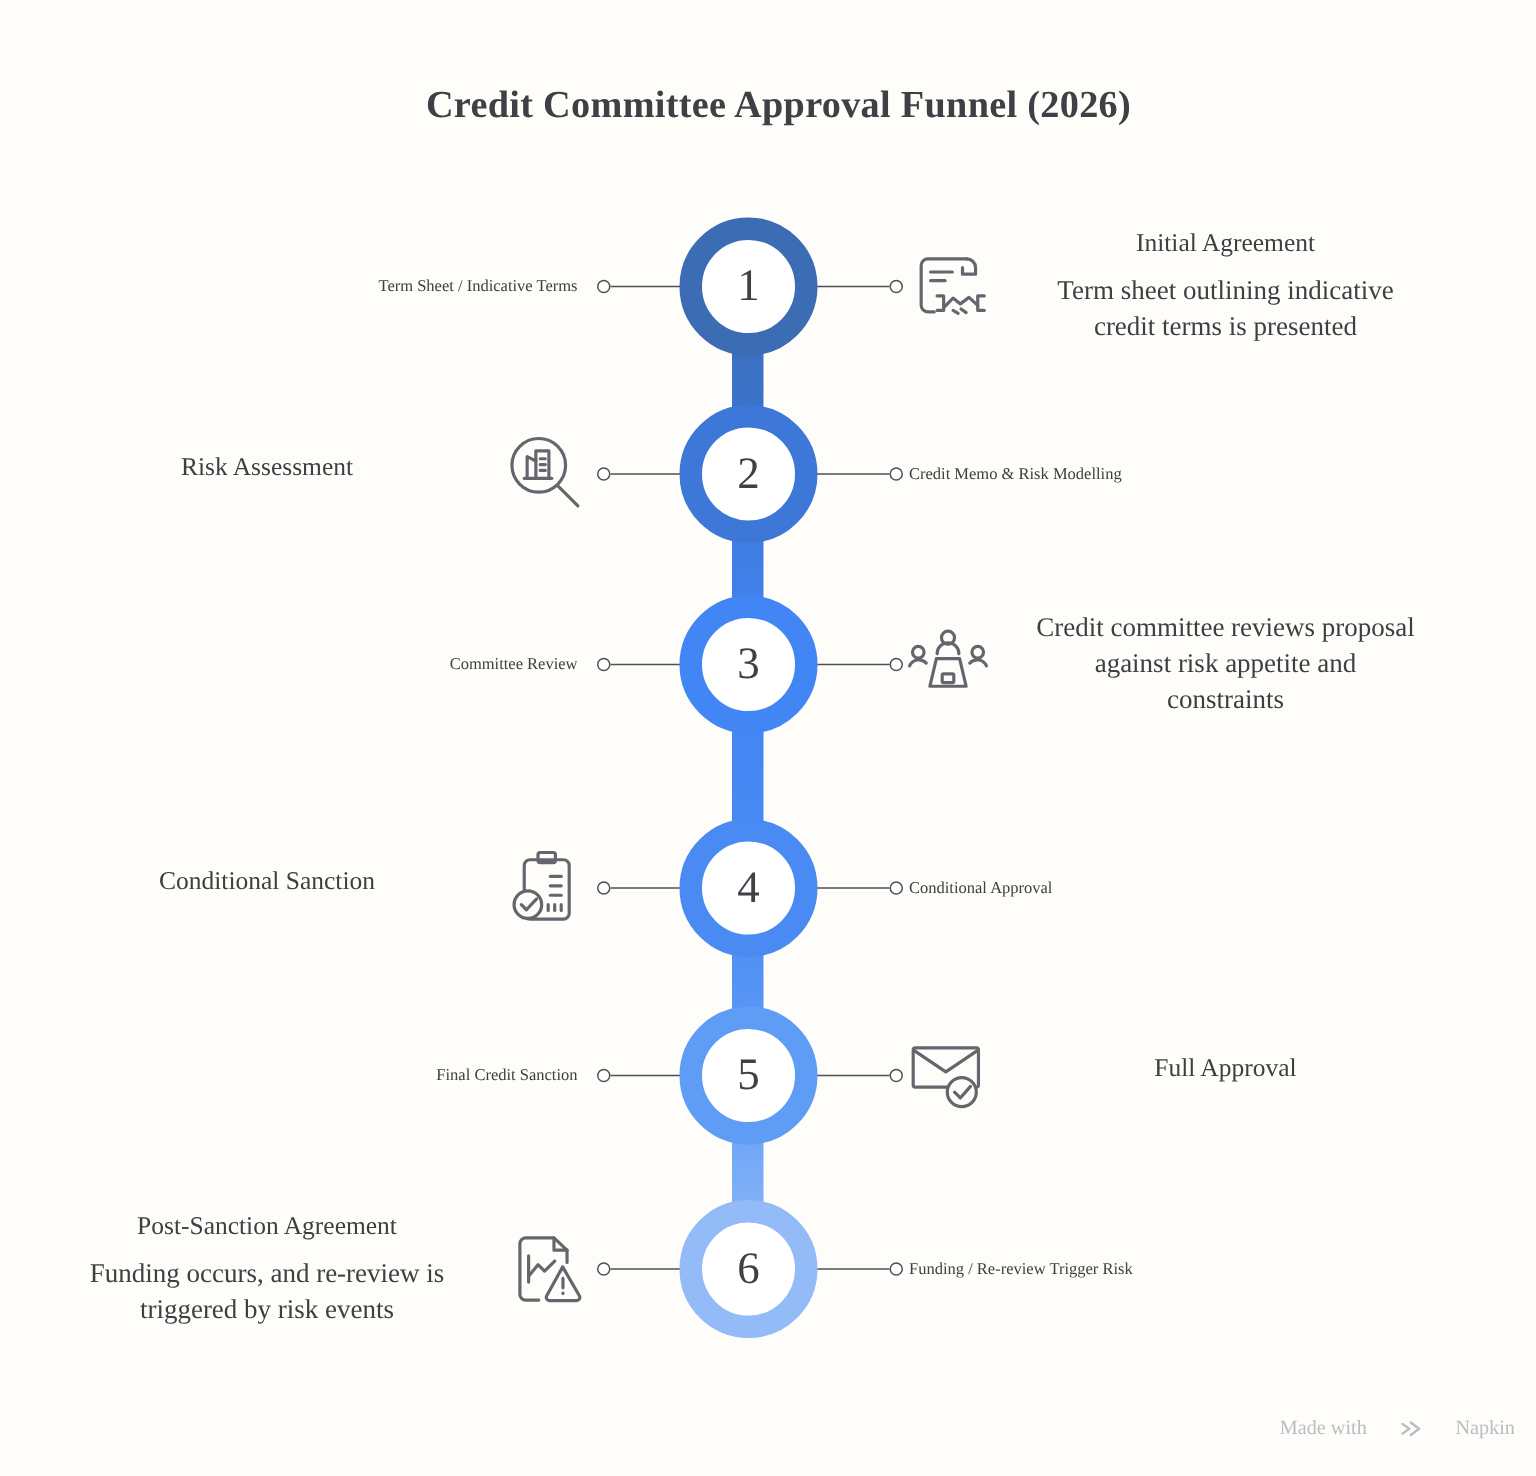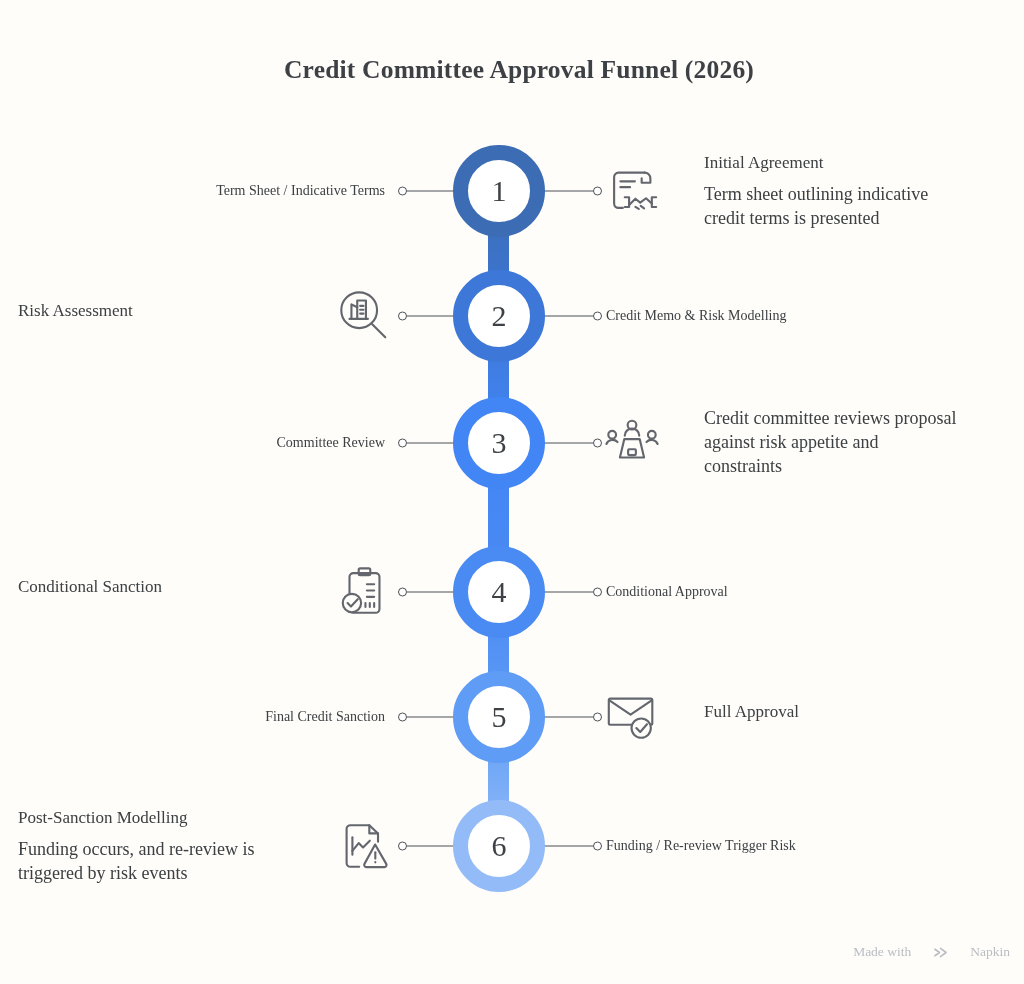--- a/index.html
+++ b/index.html
@@ -28,29 +28,29 @@
   }
   .num{font-size:30px;font-weight:500;color:#3e4247;}
   .conn{display:flex;align-items:center;z-index:1;}
   .conn-left{left:398px;width:58px;}
   .conn-right{left:541px;width:61px;}
   .dot{
     width:9px;height:9px;box-sizing:border-box;border:1.5px solid var(--line,#4d5156);
     border-radius:50%;background:#fff;flex:none;
   }
   .cline{flex:1;height:0;border-top:1.4px solid var(--line,#4d5156);}
-  .side-label{font-size:14px;white-space:nowrap;z-index:2;}
+  .side-label{font-size:11px;white-space:nowrap;z-index:2;}
   .left-label{right:653px;text-align:right;}
   .right-label{left:606px;text-align:left;}
   .icon-box{width:62px;height:62px;display:flex;align-items:center;justify-content:center;color:var(--icon_stroke,#63676d);z-index:2;}
   .right-icon{left:601px;}
   .left-icon{left:333px;}
   .text-block{z-index:2;}
-  .right-text{left:704px;width:280px;text-align:left;}
-  .left-text{right:700px;width:320px;text-align:left;}
+  .right-text{left:677px;width:280px;text-align:center;}
+  .left-text{right:700px;width:320px;text-align:center;}
   .heading{font-size:17px;line-height:1.3;margin-bottom:9px;white-space:pre-line;}
   .body{font-size:18px;line-height:1.33;white-space:pre-line;}
   .watermark{
     position:absolute;top:944px;right:28px;display:flex;align-items:center;gap:22px;
     color:var(--watermark,#b9bdc1);font-size:13.5px;z-index:2;
   }
   .watermark svg{display:block;}
 </style>
 </head>
 <body>
@@ -219,21 +219,21 @@
         <path d="M34.5 41.5 l4 4 7 -8"></path>
       </svg>
     </div>
     <div class="text-block right-text">
       <div class="heading">Full Approval</div>
     </div>
   </div>
 
   <div class="row r6">
     <div class="text-block left-text">
-      <div class="heading">Post-Sanction Modelling</div>
+      <div class="heading">Post-Sanction Agreement</div>
       <div class="body">Funding occurs, and re-review is
 triggered by risk events</div>
     </div>
     <div class="icon-box left-icon">
       <svg width="58" height="58" viewBox="0 0 60 60" fill="none" stroke="currentColor" stroke-width="2.2" stroke-linecap="round" stroke-linejoin="round">
         <path d="M25 51.5 H16 a4 4 0 0 1 -4 -4 V12.5 a4 4 0 0 1 4 -4 h19.5 L44.5 17 v8.5"></path>
         <path d="M35.5 8.5 V17 h9"></path>
         <path d="M18 39 V21"></path>
         <path d="M18 35 l6.5 -8 4.5 4.5 7 -7"></path>
         <path d="M41.5 28.5 L53 48.5 a2.2 2.2 0 0 1 -1.9 3.3 H32.4 a2.2 2.2 0 0 1 -1.9 -3.3 z" fill="#fffdfa"></path>

